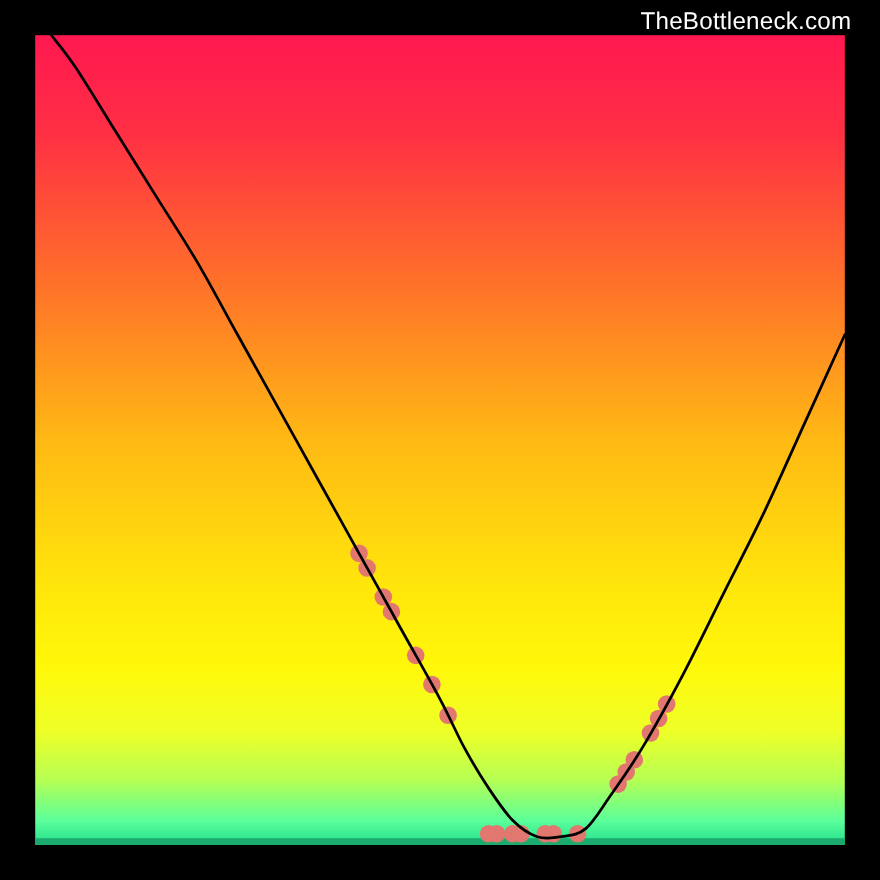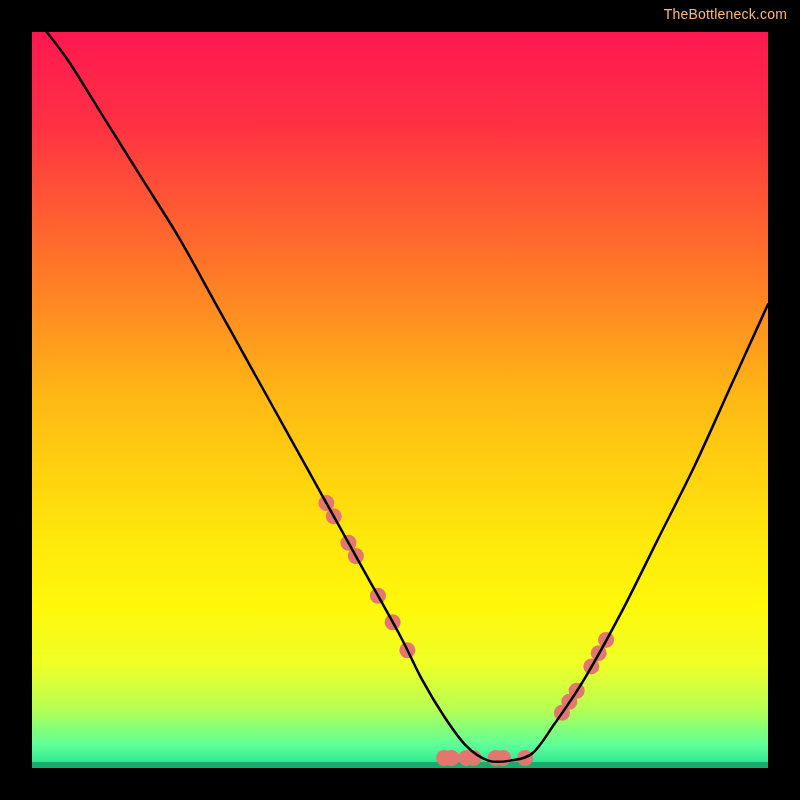--- a/index.html
+++ b/index.html
@@ -11,25 +11,25 @@
     overflow: hidden;
   }
   .stage {
     position: relative;
     width: 800px;
     height: 800px;
   }
   .watermark {
     position: absolute;
     top: 6px;
-    right: 13px;
+    right: 26px;
     font-family: Arial, Helvetica, sans-serif;
-    font-size: 14px;
+    font-size: 22px;
     font-weight: 500;
-    color: #fdba74;
+    color: #ffffff;
     letter-spacing: 0.2px;
   }
   svg {
     position: absolute;
     top: 0;
     left: 0;
   }
 </style>
 </head>
 <body>

